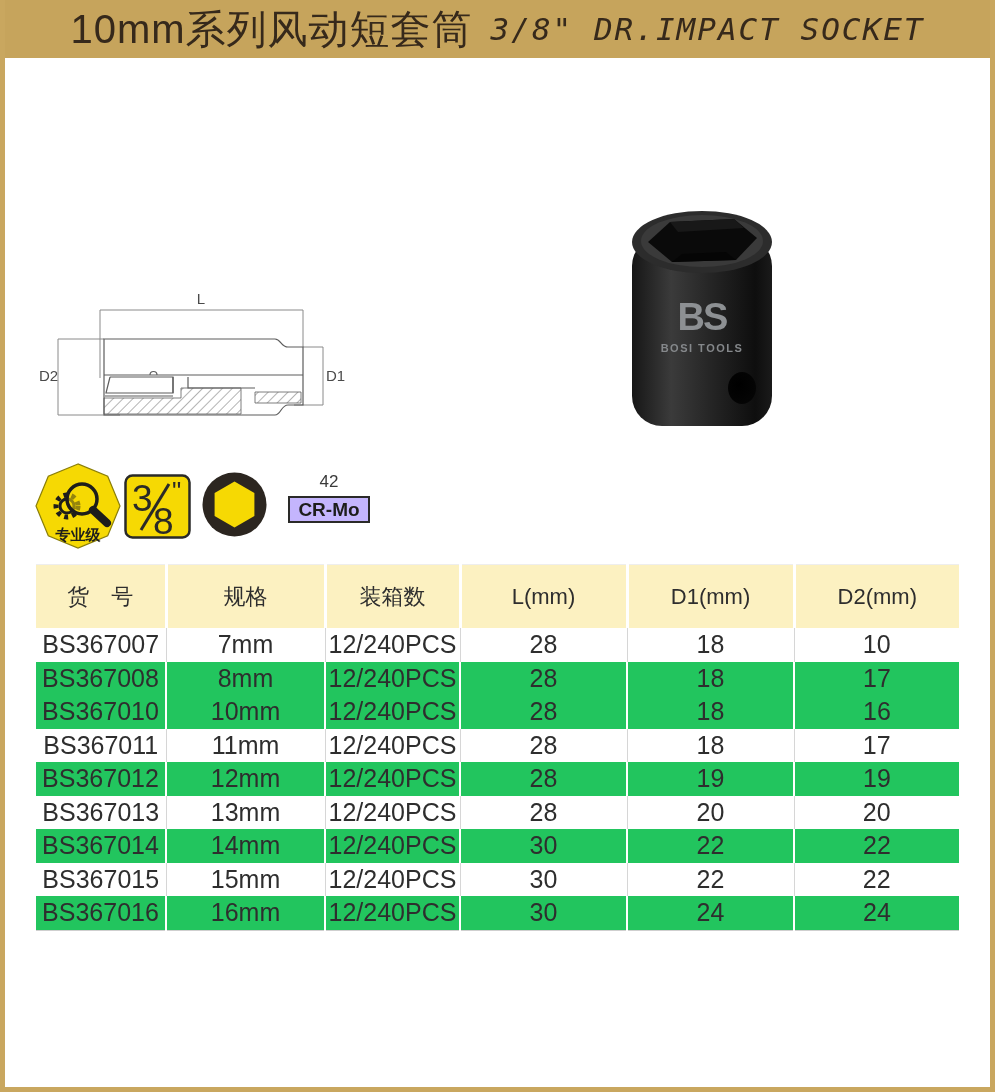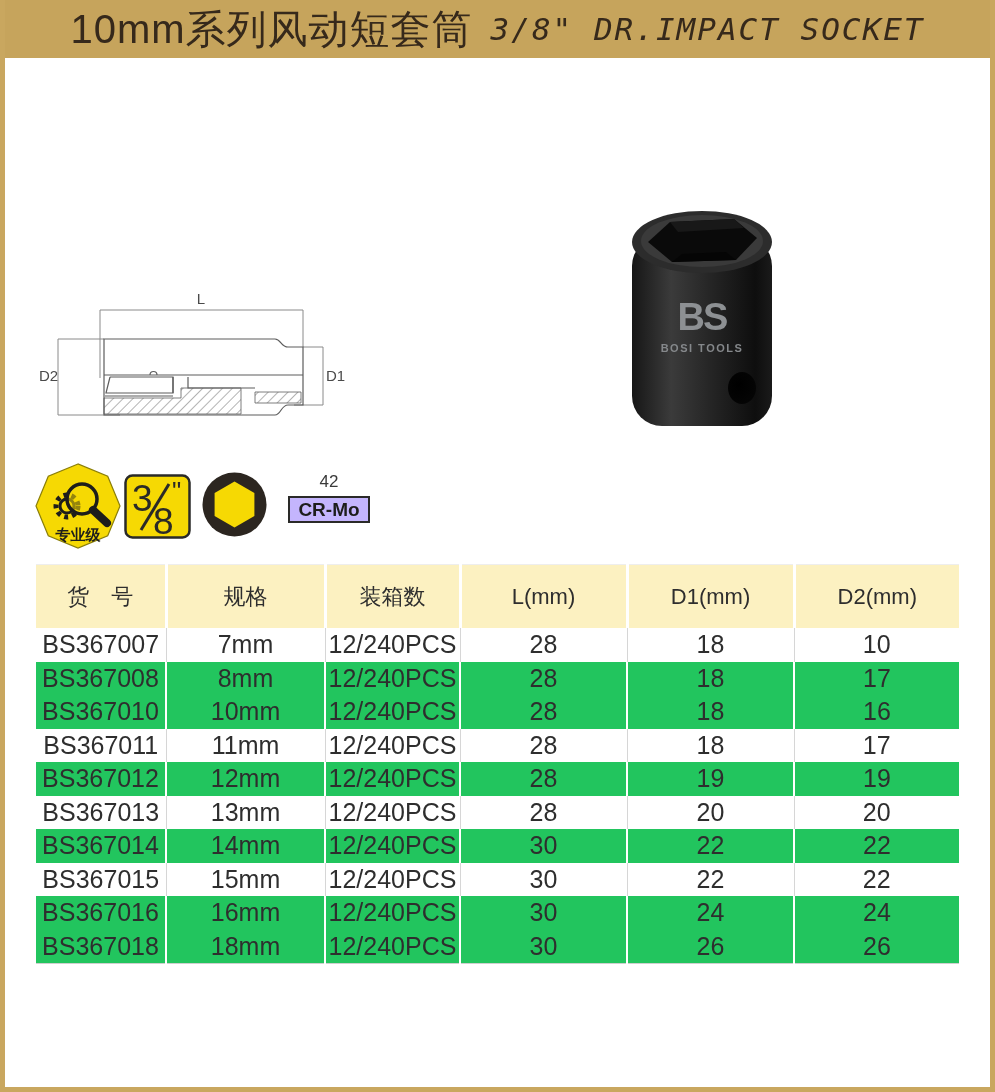--- a/index.html
+++ b/index.html
@@ -257,22 +257,14 @@
         <td>22</td>
       </tr>
       <tr class="row-yellow">
         <td>BS367016</td>
         <td>16mm</td>
         <td>12/240PCS</td>
         <td>30</td>
         <td>24</td>
         <td>24</td>
       </tr>
-      <tr class="row-yellow">
-        <td>BS367018</td>
-        <td>18mm</td>
-        <td>12/240PCS</td>
-        <td>30</td>
-        <td>26</td>
-        <td>26</td>
-      </tr>
     </tbody>
 </table>
 
 </body></html>

